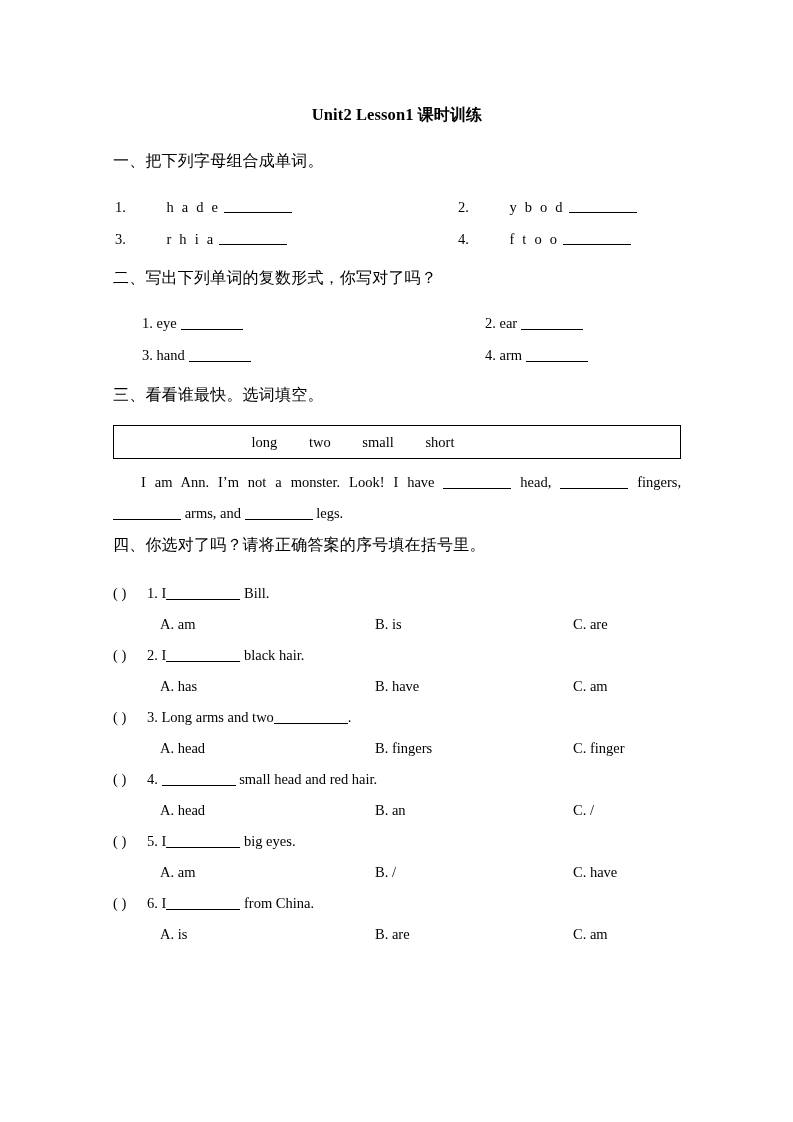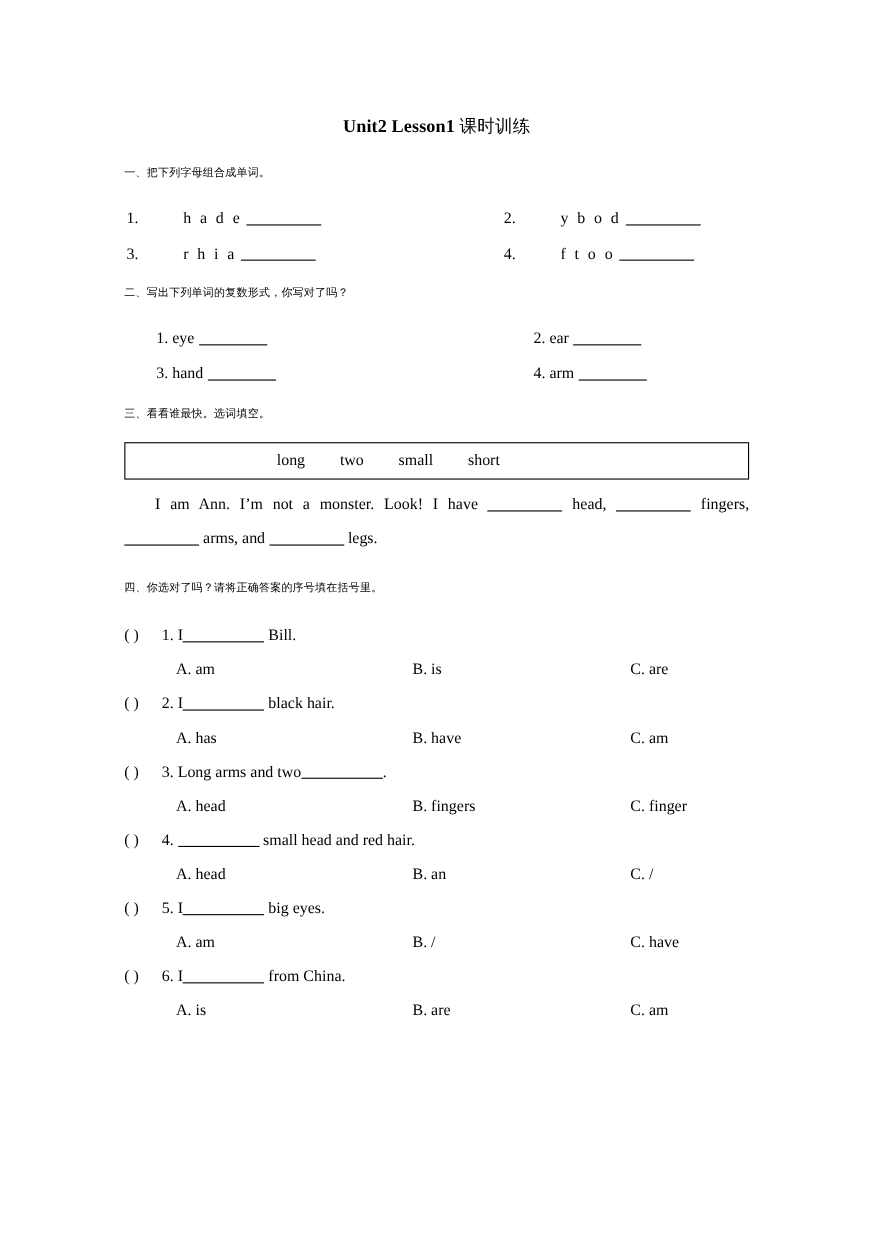--- a/index.html
+++ b/index.html
@@ -28,27 +28,27 @@
   .doc-title {
     text-align: center;
     font-weight: bold;
     font-size: 16.5px;
     letter-spacing: 0.1px;
     margin: 0 0 26px 0;
     line-height: 1.2;
   }
   .doc-title .cn {
     font-family: "DejaVu Sans", "Liberation Sans", sans-serif;
-    font-weight: normal;
+    font-weight: bold;
     font-size: 16px;
   }
   
   .sec-head {
     font-family: "DejaVu Sans", "Liberation Sans", sans-serif;
-    font-size: 10px;
+    font-size: 16px;
     font-weight: normal;
     line-height: 1.3;
     margin: 0 0 19px 0;
     letter-spacing: 0.2px;
   }
   
   .two-col {
     position: relative;
     height: 32px;
     font-size: 14.5px;
@@ -101,21 +101,21 @@
     padding-right: 88px;
   }
   .wordbank-inner span { margin: 0 14px; }
 
   
   .passage {
     font-size: 14.5px;
     line-height: 31px;
     text-align: justify;
     text-justify: inter-word;
-    margin: 0 0 22px 0;
+    margin: 0 0 6px 0;
     font-family: Liberation Serif, serif;
   }
   .passage .indent { display: inline-block; width: 28px; }
 
   
   .mc-stem {
     font-size: 14.5px;
     line-height: 31px;
     white-space: nowrap;
   }

